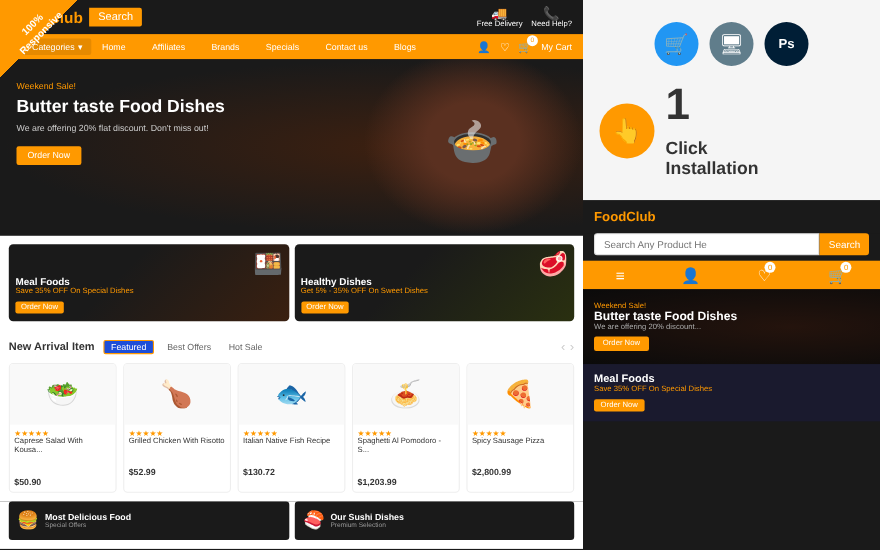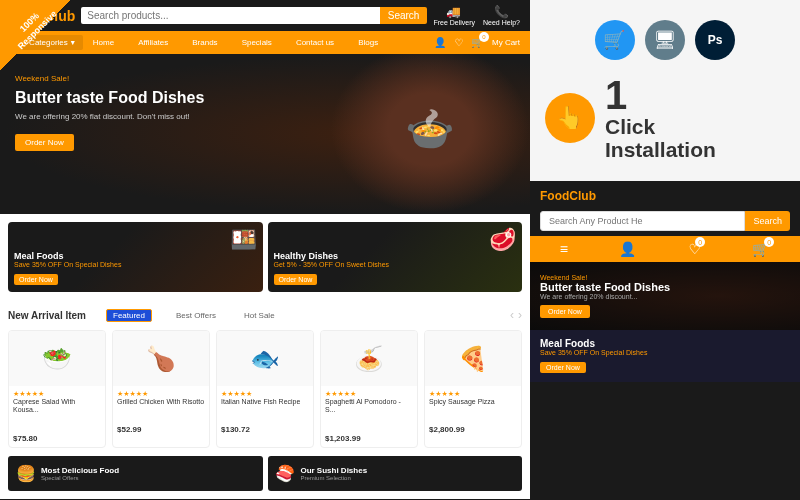--- a/index.html
+++ b/index.html
@@ -60,21 +60,21 @@
     .cat-card-1 { background: linear-gradient(135deg, #1a1a1a 40%, #3a2010 100%); }
     .cat-card-2 { background: linear-gradient(135deg, #1a1a1a 40%, #2a3010 100%); }
     .category-card-content { padding: 6px; z-index: 2; position: relative; }
     .cat-title { color: #fff; font-size: 9px; font-weight: bold; }
     .cat-sub { color: #f90; font-size: 7px; }
     .cat-btn { background: #f90; color: #fff; border: none; padding: 2px 5px; font-size: 7px; border-radius: 2px; margin-top: 3px; cursor: pointer; }
     .cat-food-img { position: absolute; right: 5px; top: 5px; font-size: 22px; }
 
     
     .products-section { background: #fff; padding: 8px; }
-    .products-header { display: flex; align-items: center; gap: 20px; margin-bottom: 8px; text-align: right; }
+    .products-header { display: flex; align-items: center; gap: 8px; margin-bottom: 8px; text-align: right; }
     .products-title { font-size: 10px; font-weight: bold; color: #333; }
     .products-tab { font-size: 8px; color: #f90; border: 1px solid #f90; padding: 1px 6px; border-radius: 2px; cursor: pointer; }
     .products-tab.active { background: #1d4ed8; color: #fff; }
     .products-tab-plain { font-size: 8px; color: #666; padding: 1px 4px; cursor: pointer; }
     .products-nav { margin-left: auto; display: flex; gap: 4px; }
     .products-nav span { color: #ccc; font-size: 12px; cursor: pointer; }
     .products-grid { display: flex; gap: 6px; }
     .product-card { flex: 1; border: 1px solid #eee; border-radius: 4px; overflow: hidden; }
     .product-img { height: 55px; background: #f9f9f9; display: flex; align-items: center; justify-content: center; font-size: 24px; }
     .product-info { padding: 4px; }
@@ -97,21 +97,21 @@
     .right-icons-row { display: flex; gap: 10px; justify-content: center; margin-bottom: 15px; }
     .right-icon-circle { width: 40px; height: 40px; border-radius: 50%; display: flex; align-items: center; justify-content: center; font-size: 18px; color: #fff; cursor: pointer; }
     .icon-blue { background: #2196f3; }
     .icon-gray { background: #607d8b; }
 
     
     .one-click-section { display: flex; align-items: center; gap: 10px; margin-bottom: 5px; }
     .one-click-icon { width: 50px; height: 50px; border-radius: 50%; background: #f90; display: flex; align-items: center; justify-content: center; font-size: 22px; color: #fff; cursor: pointer; }
     .one-click-text { }
     .one-number { font-size: 40px; font-weight: bold; color: #333; line-height: 1; }
-    .one-label { font-size: 21px; font-weight: bold; color: #333; line-height: 1.1; }
+    .one-label { font-size: 16px; font-weight: bold; color: #333; line-height: 1.1; margin-top: 12px; }
 
     
     .mobile-preview { flex: 1; background: #1a1a1a; margin: 0; overflow: hidden; display: flex; flex-direction: column; }
     .mobile-header { background: #1a1a1a; padding: 8px 10px; display: flex; align-items: center; gap: 5px; }
     .mobile-logo { color: #fff; font-size: 12px; font-weight: bold; }
     .mobile-logo span { color: #f90; }
     .mobile-search-bar { display: flex; margin: 0 10px 5px; }
     .mobile-search-input { flex: 1; padding: 4px 8px; font-size: 9px; border: 1px solid #ddd; border-radius: 3px 0 0 3px; outline: none; }
     .mobile-search-btn { background: #f90; color: #fff; border: none; padding: 4px 8px; font-size: 9px; border-radius: 0 3px 3px 0; cursor: pointer; }
     .mobile-nav { background: #f90; padding: 5px 10px; display: flex; gap: 12px; justify-content: space-around; }
@@ -136,21 +136,20 @@
 
     <div class="responsive-badge">
       <div class="responsive-badge-text">100% Responsive</div>
     </div>
 
     <div class="site-header">
       <div class="site-logo">
         <span>Food</span><span style="color:#f90">Club</span>
       </div>
       <div class="site-search">
-        <input type="text" placeholder="Search products..." style="">
         <button>Search</button>
       </div>
       <div class="header-icons">
         <div class="header-icon-group">
           <div style="font-size:12px; color:#fff;">🚚</div>
           <div class="icon-text">Free Delivery</div>
         </div>
         <div class="header-icon-group">
           <div style="font-size:12px; color:#fff;">📞</div>
           <div class="icon-text">Need Help?</div>
@@ -221,21 +220,21 @@
           <span>‹</span>
           <span>›</span>
         </div>
       </div>
       <div class="products-grid">
         <div class="product-card">
           <div class="product-img">🥗</div>
           <div class="product-info">
             <div class="product-stars">★★★★★</div>
             <div class="product-name">Caprese Salad With Kousa...</div>
-            <div class="product-price">$75.80</div>
+            <div class="product-price">$50.90</div>
           </div>
         </div>
         <div class="product-card">
           <div class="product-img">🍗</div>
           <div class="product-info">
             <div class="product-stars">★★★★★</div>
             <div class="product-name">Grilled Chicken With Risotto</div>
             <div class="product-price">$52.99</div>
           </div>
         </div>

